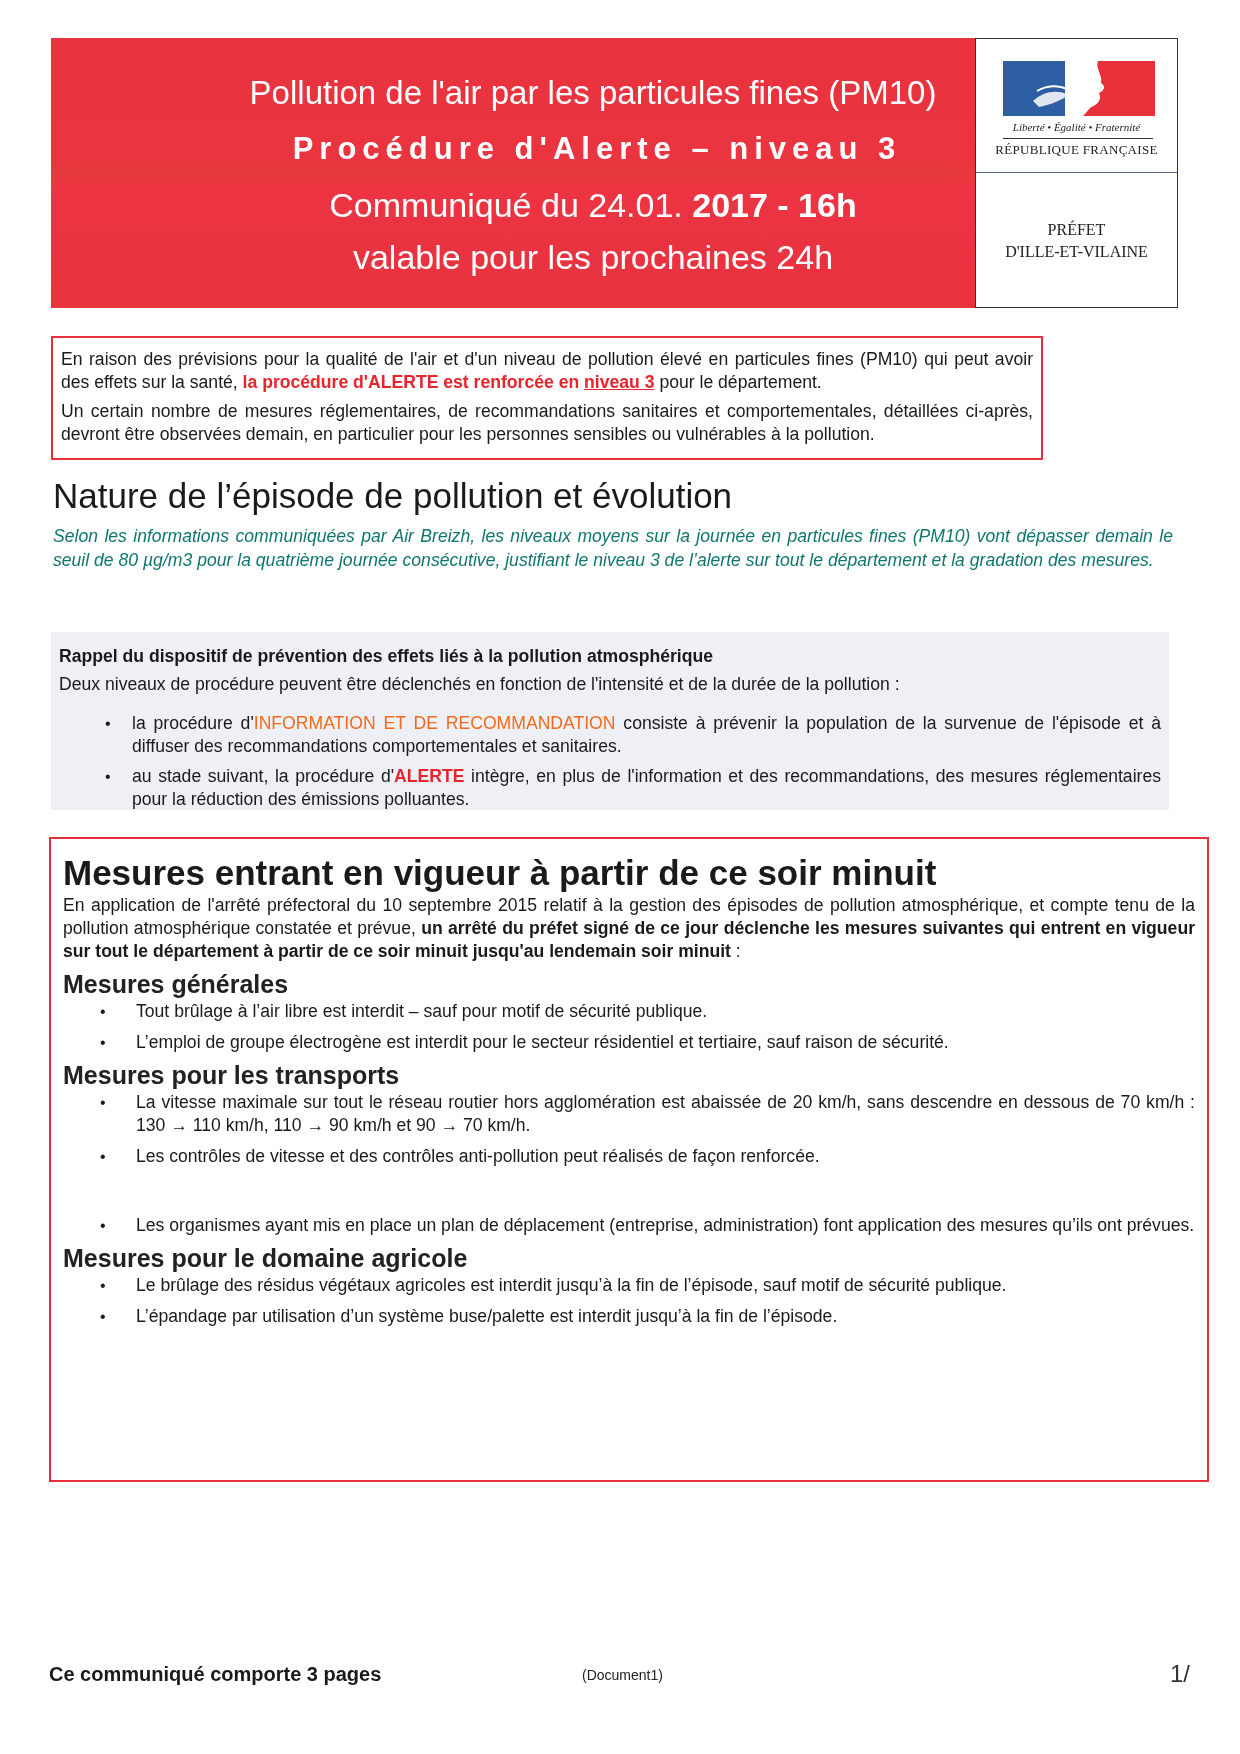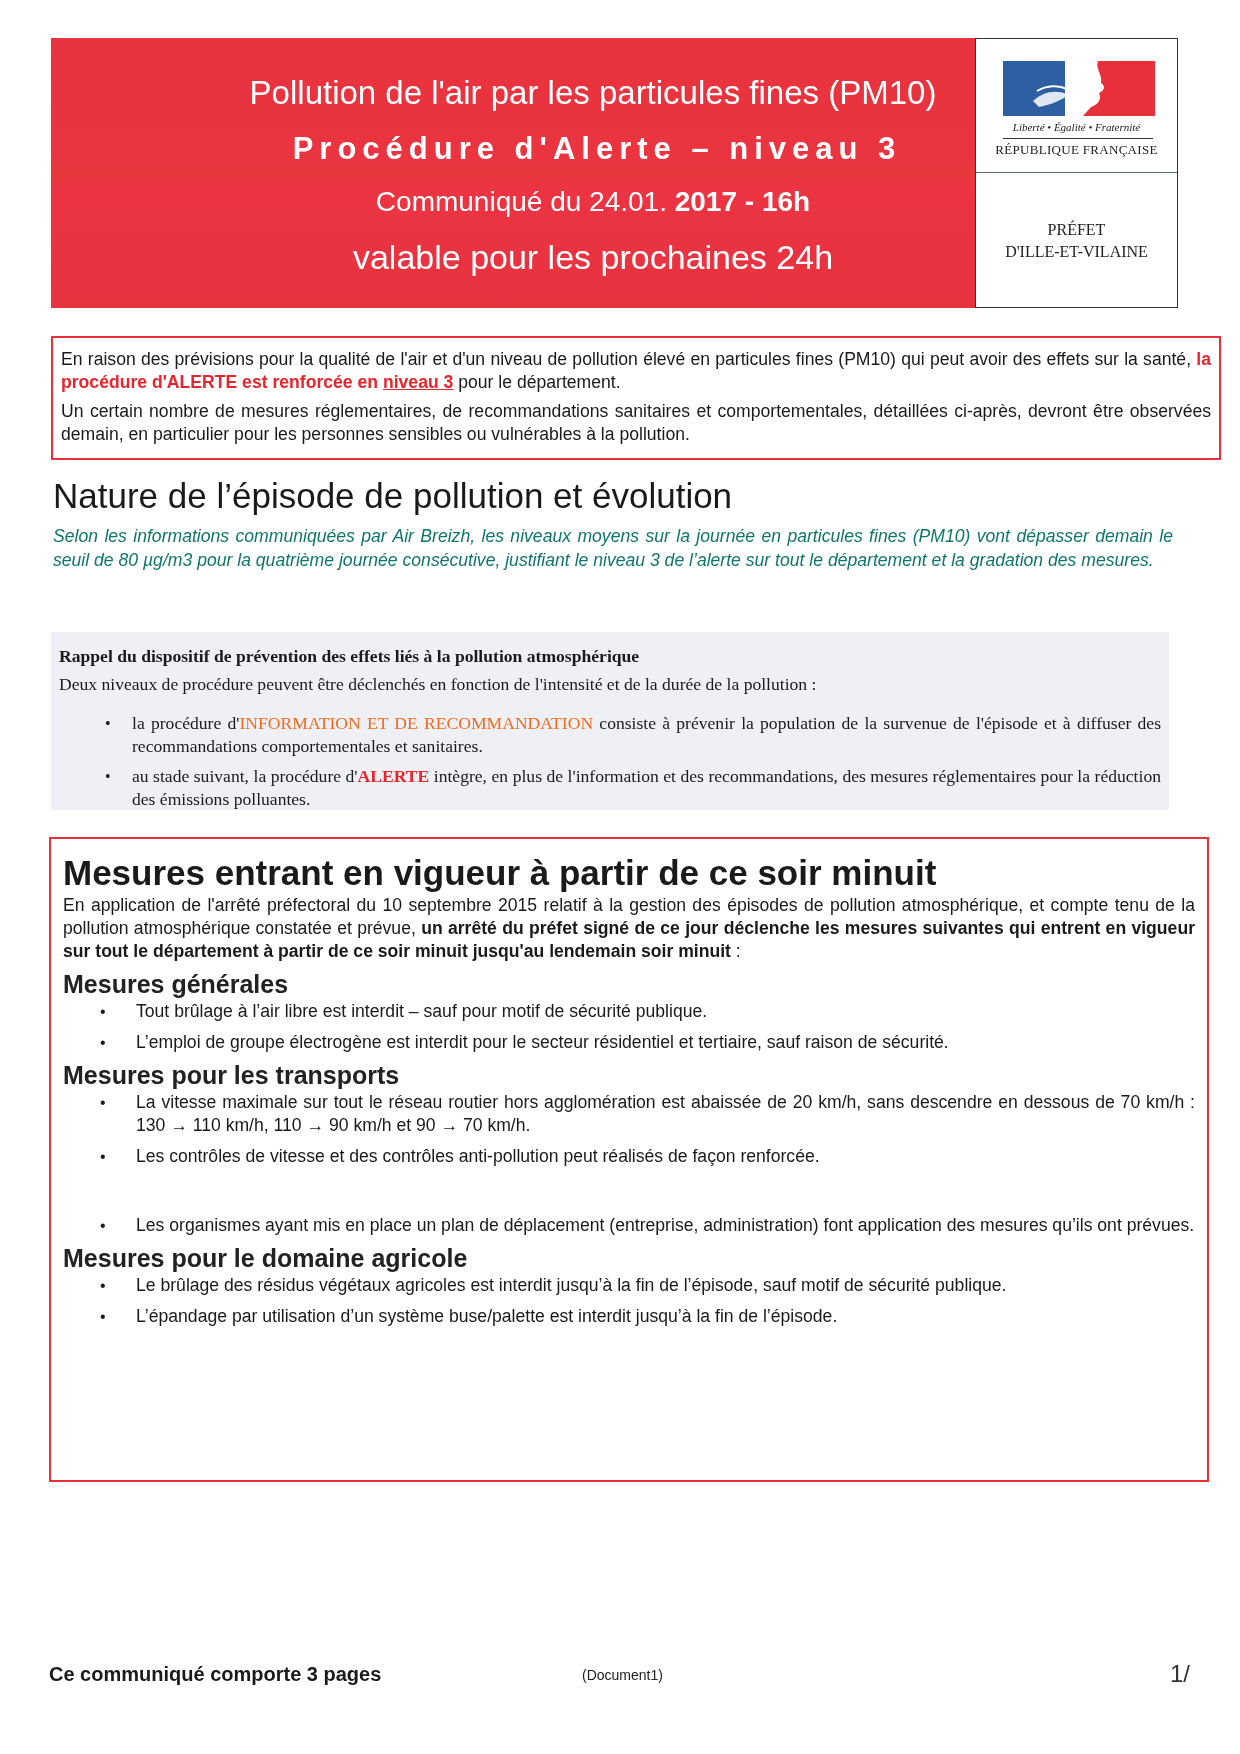--- a/index.html
+++ b/index.html
@@ -7,58 +7,58 @@
   body { position: relative; font-family: "Liberation Sans", sans-serif; color: #1a1a1a; overflow: hidden; }
 
   
   .banner {
     position: absolute; left: 51px; top: 38px; width: 1084px; height: 270px;
     background: linear-gradient(180deg, #e8323e 0%, #ea3440 45%, #e63a3a 50%, #ec3442 55%, #e8323e 100%);
     color: #fff; text-align: center;
   }
   .banner .l1 { position: absolute; top: 36px; left: 0; right: 0; font-size: 33px; font-weight: normal; }
   .banner .l2 { position: absolute; top: 93px; left: 0; right: 0; font-size: 31px; font-weight: bold; letter-spacing: 6px; padding-left: 8px; }
-  .banner .l3 { position: absolute; top: 148px; left: 0; right: 0; font-size: 28px; }
+  .banner .l3 { position: absolute; top: 148px; left: 0; right: 0; font-size: 34px; }
   .banner .l3 b { font-weight: bold; }
   .banner .l4 { position: absolute; top: 200px; left: 0; right: 0; font-size: 34px; }
 
   .gov-block {
     position: absolute; left: 975px; top: 38px; width: 203px; height: 270px;
     border: 1px solid #333; background: #fff;
   }
   .gov-block .divider { position: absolute; left: 0; right: 0; top: 133px; height: 1px; background: #5a6b8a; }
   .flag { position: absolute; left: 27px; top: 22px; width: 152px; height: 55px; }
   .motto { position: absolute; left: 0; right: 0; top: 82px; text-align: center; font-family: "Liberation Serif", serif; font-style: italic; font-size: 11px; color: #222; }
   .motto-rule { position: absolute; left: 27px; width: 150px; top: 99px; height: 1px; background: #333; }
   .republic { position: absolute; left: 0; right: 0; top: 103px; text-align: center; font-family: "Liberation Serif", serif; font-size: 13px; letter-spacing: 0.3px; color: #222; }
   .prefet { position: absolute; left: 0; right: 0; top: 180px; text-align: center; font-family: "Liberation Serif", serif; font-size: 16px; line-height: 22px; color: #222; }
 
   
   .intro {
-    position: absolute; left: 51px; top: 336px; width: 1170px; height: 124px;
+    position: absolute; left: 51px; top: 336px; width: 992px; height: 124px;
     border: 2px solid #e8303a; padding: 10px 8px 0 8px;
     font-size: 17.6px; line-height: 23px; text-align: justify;
   }
   .intro p { margin-bottom: 6px; }
   .red-bold { color: #e8242c; font-weight: bold; }
   .red-bold u { text-decoration: underline; }
 
   
   .h-large { font-size: 35px; font-weight: normal; color: #1a1a1a; }
   .nature-title { position: absolute; left: 53px; top: 476px; }
   .nature-text {
     position: absolute; left: 53px; top: 524px; width: 1120px;
     font-style: italic; font-size: 17.6px; line-height: 24px; text-align: justify; color: #0f766e;
   }
 
   
   .rappel {
     position: absolute; left: 51px; top: 632px; width: 1118px; height: 178px;
     background: #eef0f6; padding: 12px 8px 4px 8px;
-    font-size: 17.6px; line-height: 24px; font-family: Liberation Serif, serif;
+    font-size: 17.6px; line-height: 24px;
   }
   .rappel .title { font-weight: bold; margin-bottom: 4px; }
   .rappel .lead { margin-bottom: 16px; }
   .rappel ul { list-style: none; }
   .rappel li { position: relative; padding-left: 73px; text-align: justify; margin-bottom: 7px; line-height: 23px; }
   .bullet { position: absolute; left: 46px; top: 0; font-size: 16px; }
   .orange-bold { color: #f26a1b; }
   .alert-red { color: #e8242c; font-weight: bold; }
 
   

